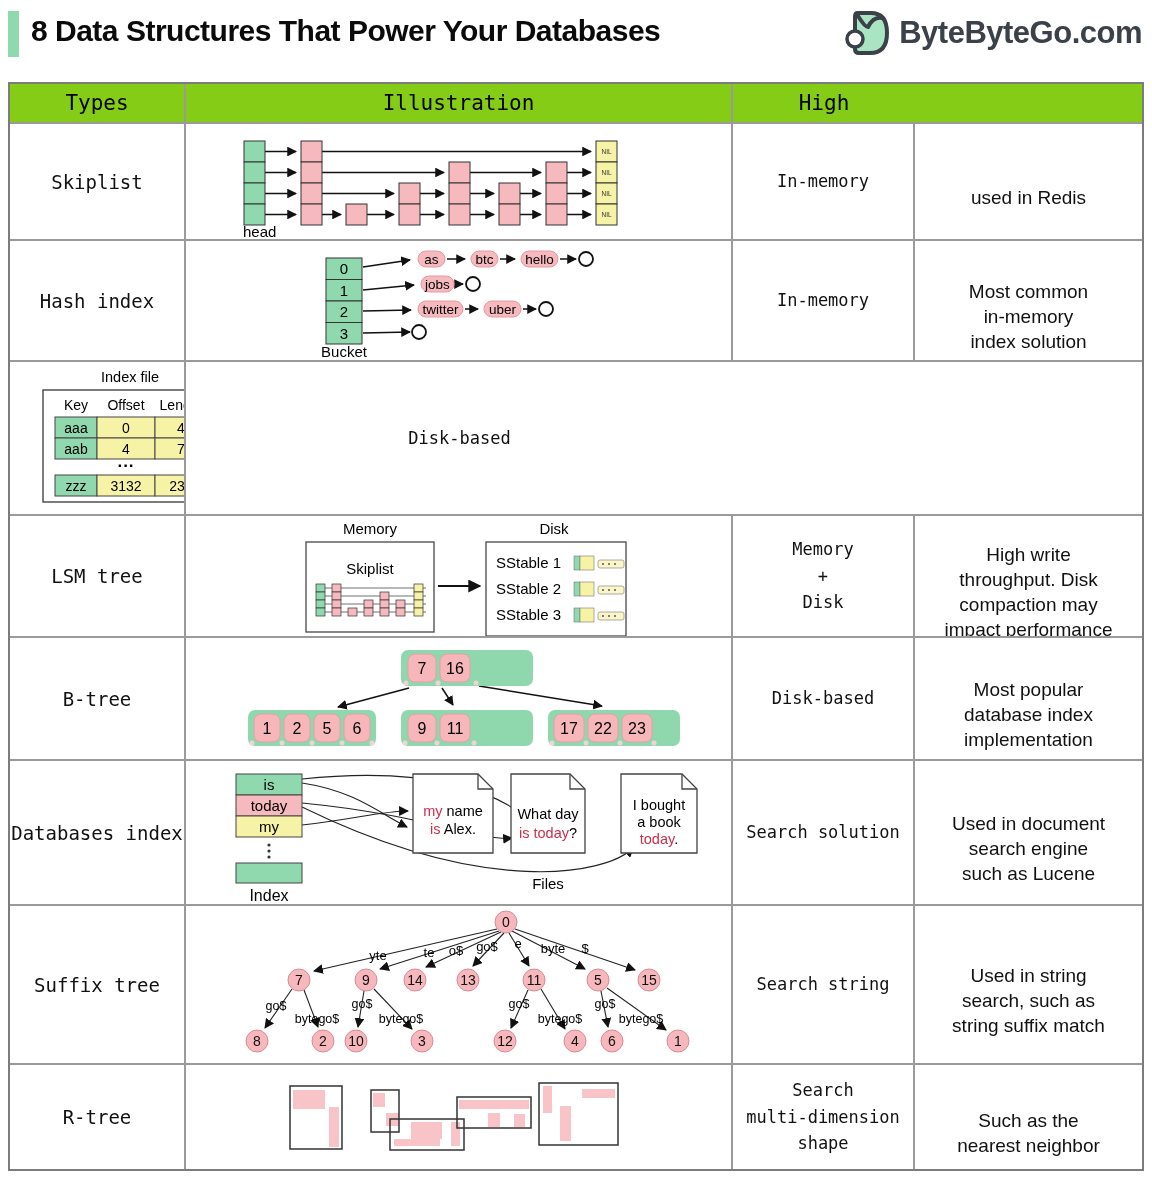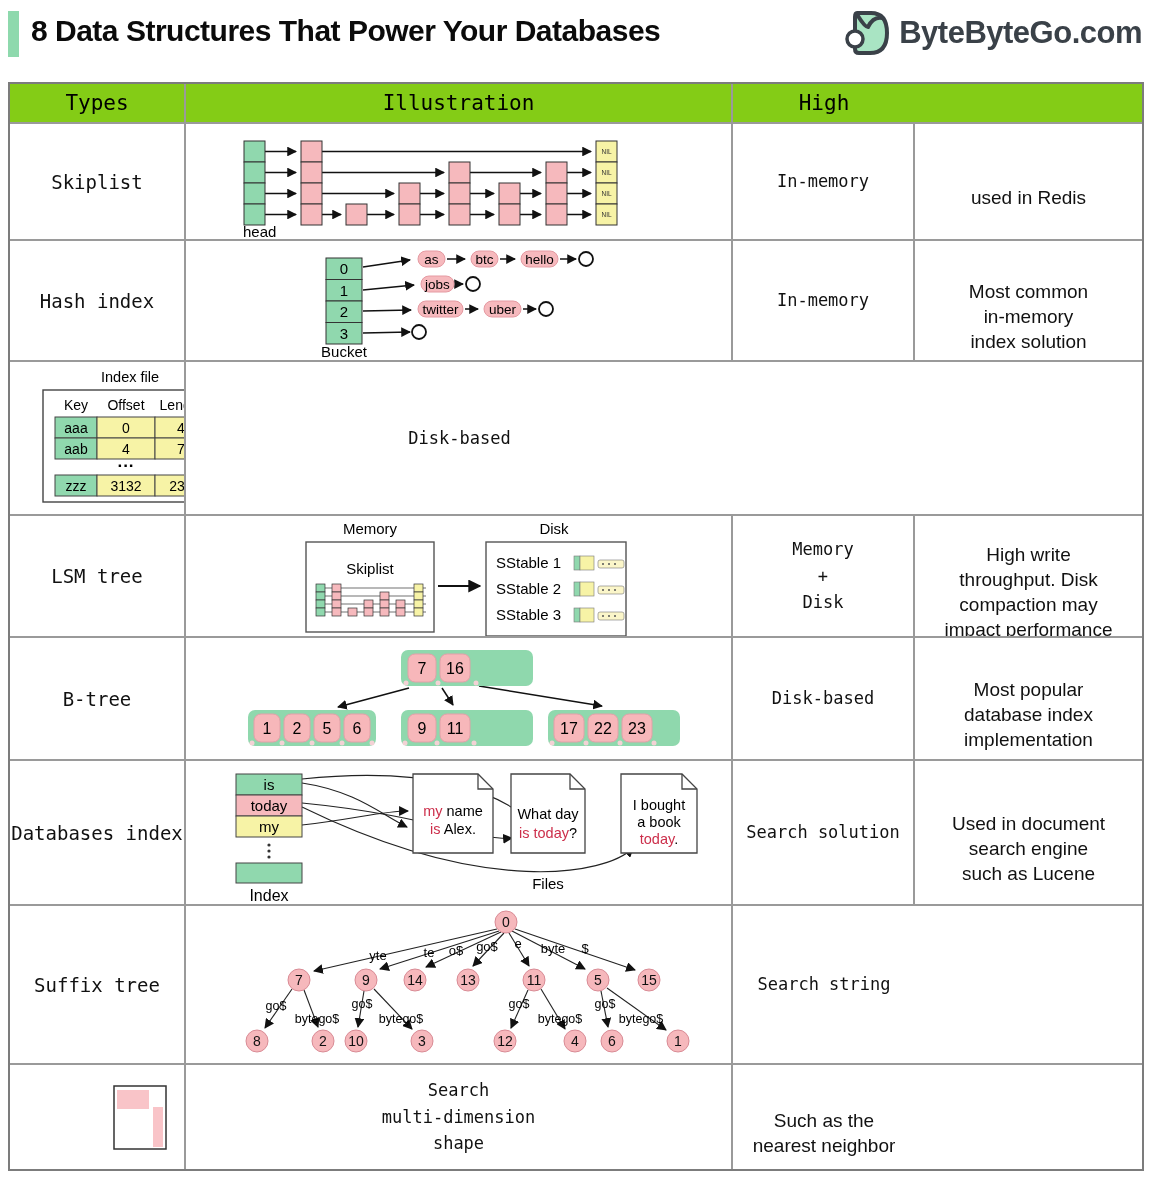--- a/index.html
+++ b/index.html
@@ -563,23 +563,27 @@
             <text x="170" y="140">10</text>
             <text x="236" y="140">3</text>
             <text x="319" y="140">12</text>
             <text x="389" y="140">4</text>
             <text x="426" y="140">6</text>
             <text x="492" y="140">1</text>
           </g>
         </svg>
       </div>
       <div class="cell mono usecell prewrap">Search string</div>
+      <div class="cell notecell prewrap">Used in string
+search, such as
+string suffix match</div>
     </div>
 
     <div class="row h8">
+      <div class="cell mono typecell">R-tree</div>
       <div class="cell illus">
         <svg width="545" height="102" viewBox="0 0 545 102">
           <g fill="#f9c4c8">
             <rect x="107" y="25" width="32" height="19"></rect>
               <rect x="143" y="42" width="10" height="40"></rect>
             <rect x="187" y="28" width="12" height="14"></rect>
               <rect x="200" y="48" width="13" height="13"></rect>
             <rect x="225" y="57" width="31" height="17"></rect>
               <rect x="208" y="74" width="46" height="7"></rect>
               <rect x="265" y="57" width="9" height="24"></rect>

